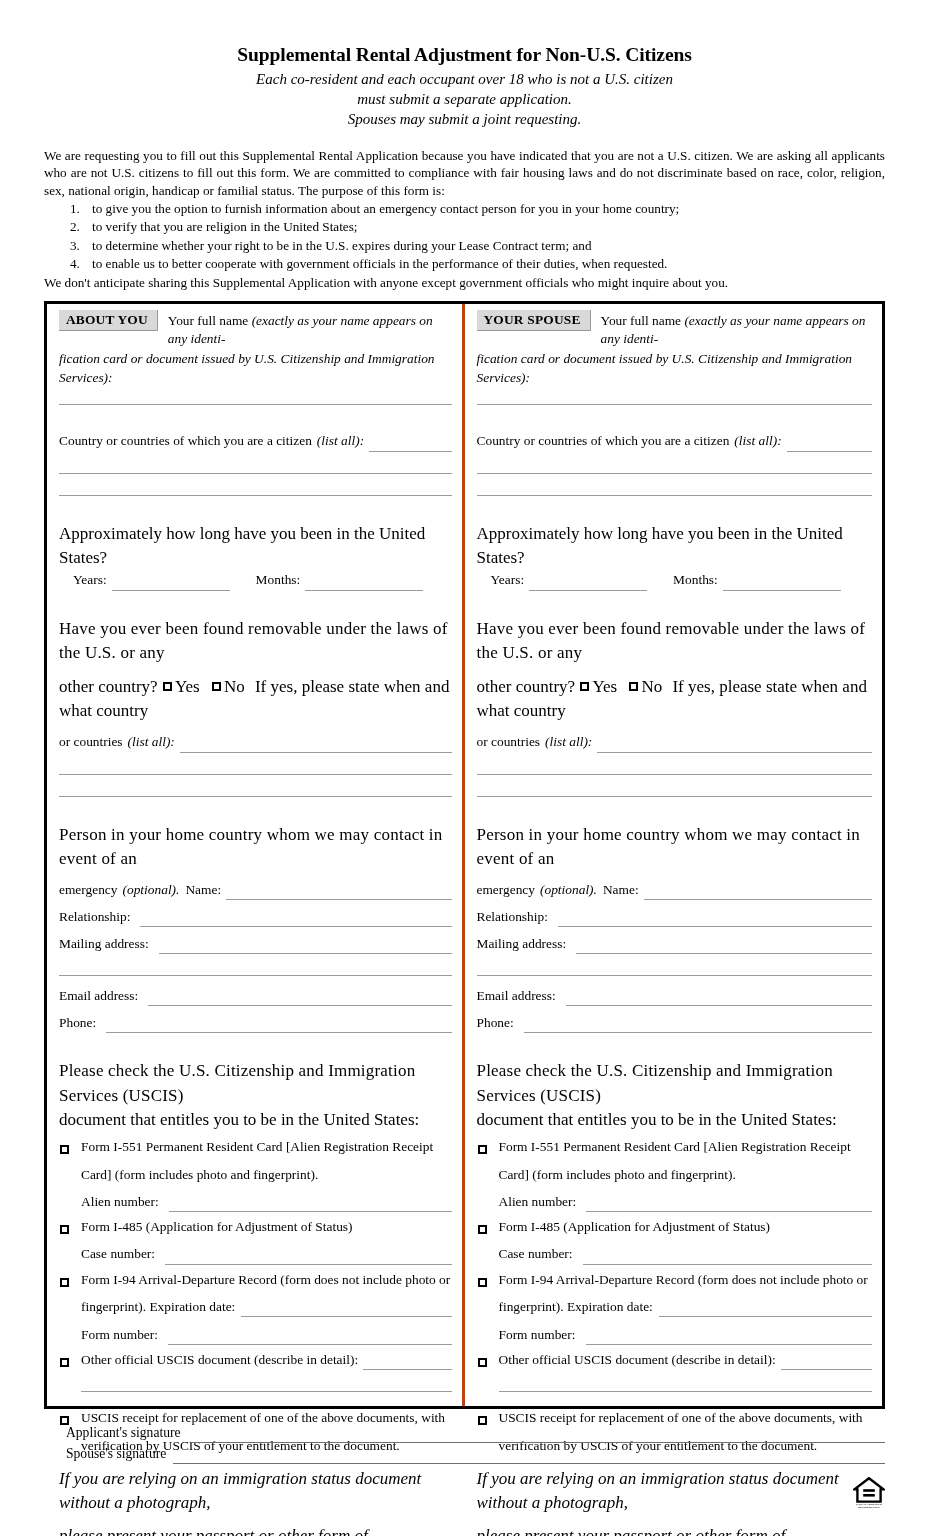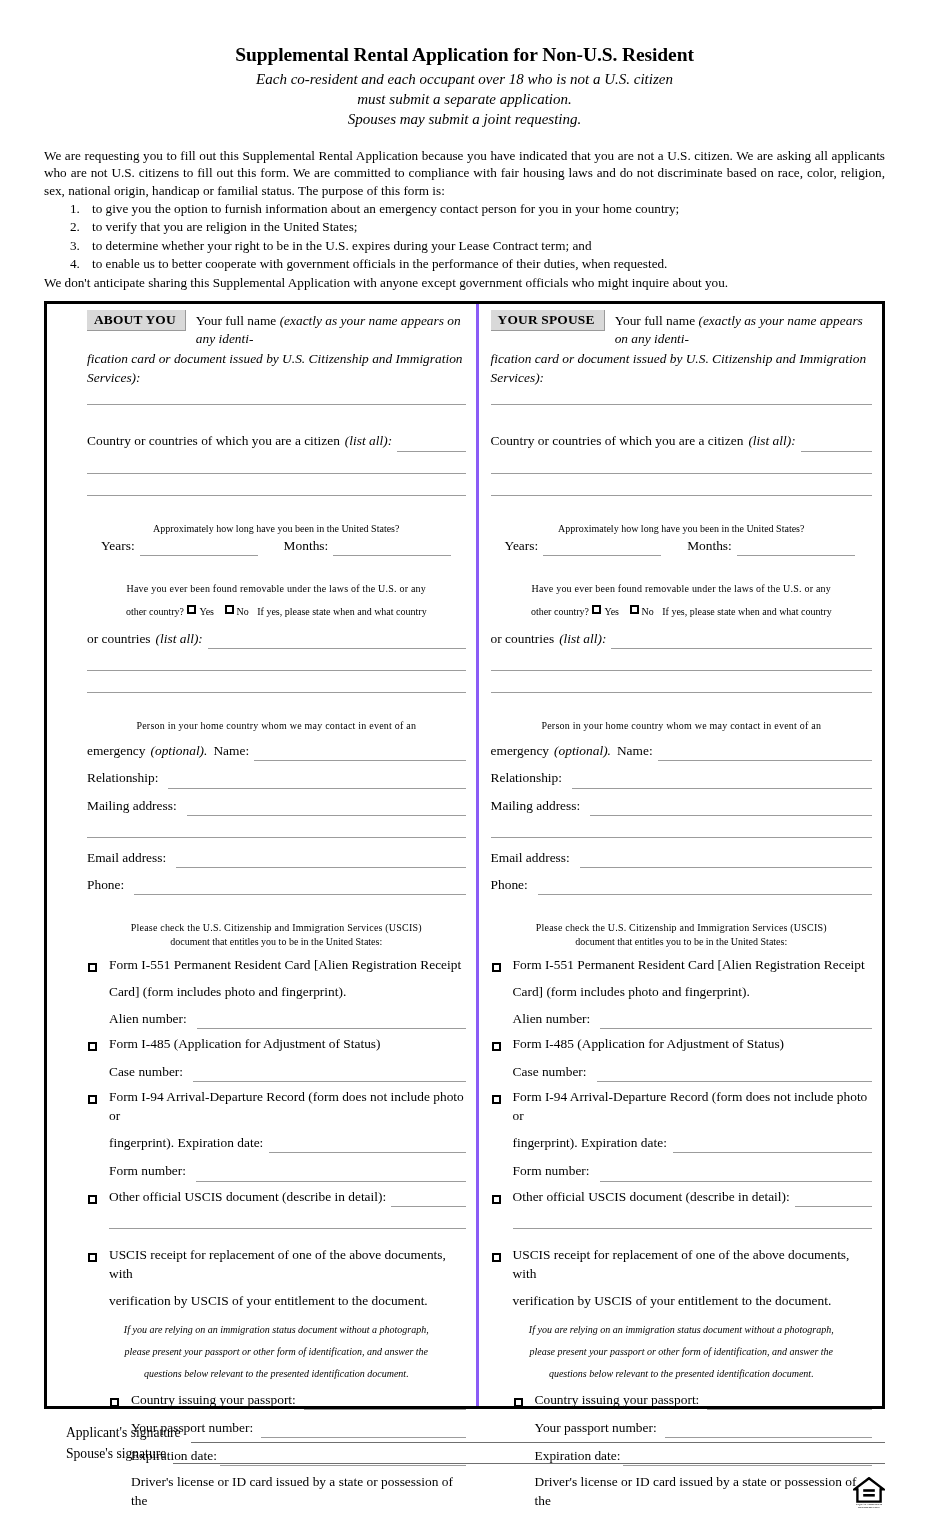--- a/index.html
+++ b/index.html
@@ -75,21 +75,21 @@
     background: #fff;
     height: 1108px;
     box-sizing: border-box;
   }
   .col {
     width: 50%;
     box-sizing: border-box;
     padding: 6px 10px 0 12px;
     position: relative;
   }
-  .col.left { border-right: 3px solid #8b5cf6; margin-left: 28px; }
+  .col.left { border-right: 3px solid #c2410c; }
 
   
   .sec-head-row {
     display: flex;
     align-items: flex-start;
   }
   .chip {
     background: #d9d9d9;
     border-right: 1px solid #9a9a9a;
     border-bottom: 1px solid #9a9a9a;
@@ -127,21 +127,21 @@
   }
   .label-line .lbl { white-space: nowrap; text-align: center; }
   .label-line .fill {
     flex: 1;
     border-bottom: 1px solid #9c9c9c;
     margin-left: 5px;
     height: 13px;
   }
   .label-line .fill.short { flex: none; width: 118px; }
 
-  .blk { font-size: 10px; line-height: 1.44; text-align: center; }
+  .blk { font-size: 17px; line-height: 1.44; }
   .spacer-12 { height: 12px; }
   .spacer-26 { height: 26px; }
 
   .cbox {
     display: inline-block;
     width: 9px;
     height: 9px;
     border: 2px solid #000;
     vertical-align: 1px;
     margin: 0 3px 0 1px;
@@ -225,21 +225,21 @@
     font-weight: bold;
     transform: scaleX(1.1);
   }
 </style>
 </head>
 <body>
 
 <div class="page">
 
   <div class="header">
-    <div class="doc-title">Supplemental Rental Application for Non-U.S. Resident</div>
+    <div class="doc-title">Supplemental Rental Adjustment for Non-U.S. Citizens</div>
     <div class="subtitle-line">Each co-resident and each occupant over 18 who is not a U.S. citizen</div>
     <div class="subtitle-line">must submit a separate application.</div>
     <div class="subtitle-line">Spouses may submit a joint requesting.</div>
   </div>
 
   <div class="intro">
     <p>We are requesting you to fill out this Supplemental Rental Application because you have indicated that you are not a U.S. citizen.  We are asking all applicants who are not U.S. citizens to fill out this form.  We are committed to compliance with fair housing laws and do not discriminate based on race, color, religion, sex, national origin, handicap or familial status.  The purpose of this form is:</p>
     <ul class="purpose-list">
       <li>
         <span class="num">1.</span>

